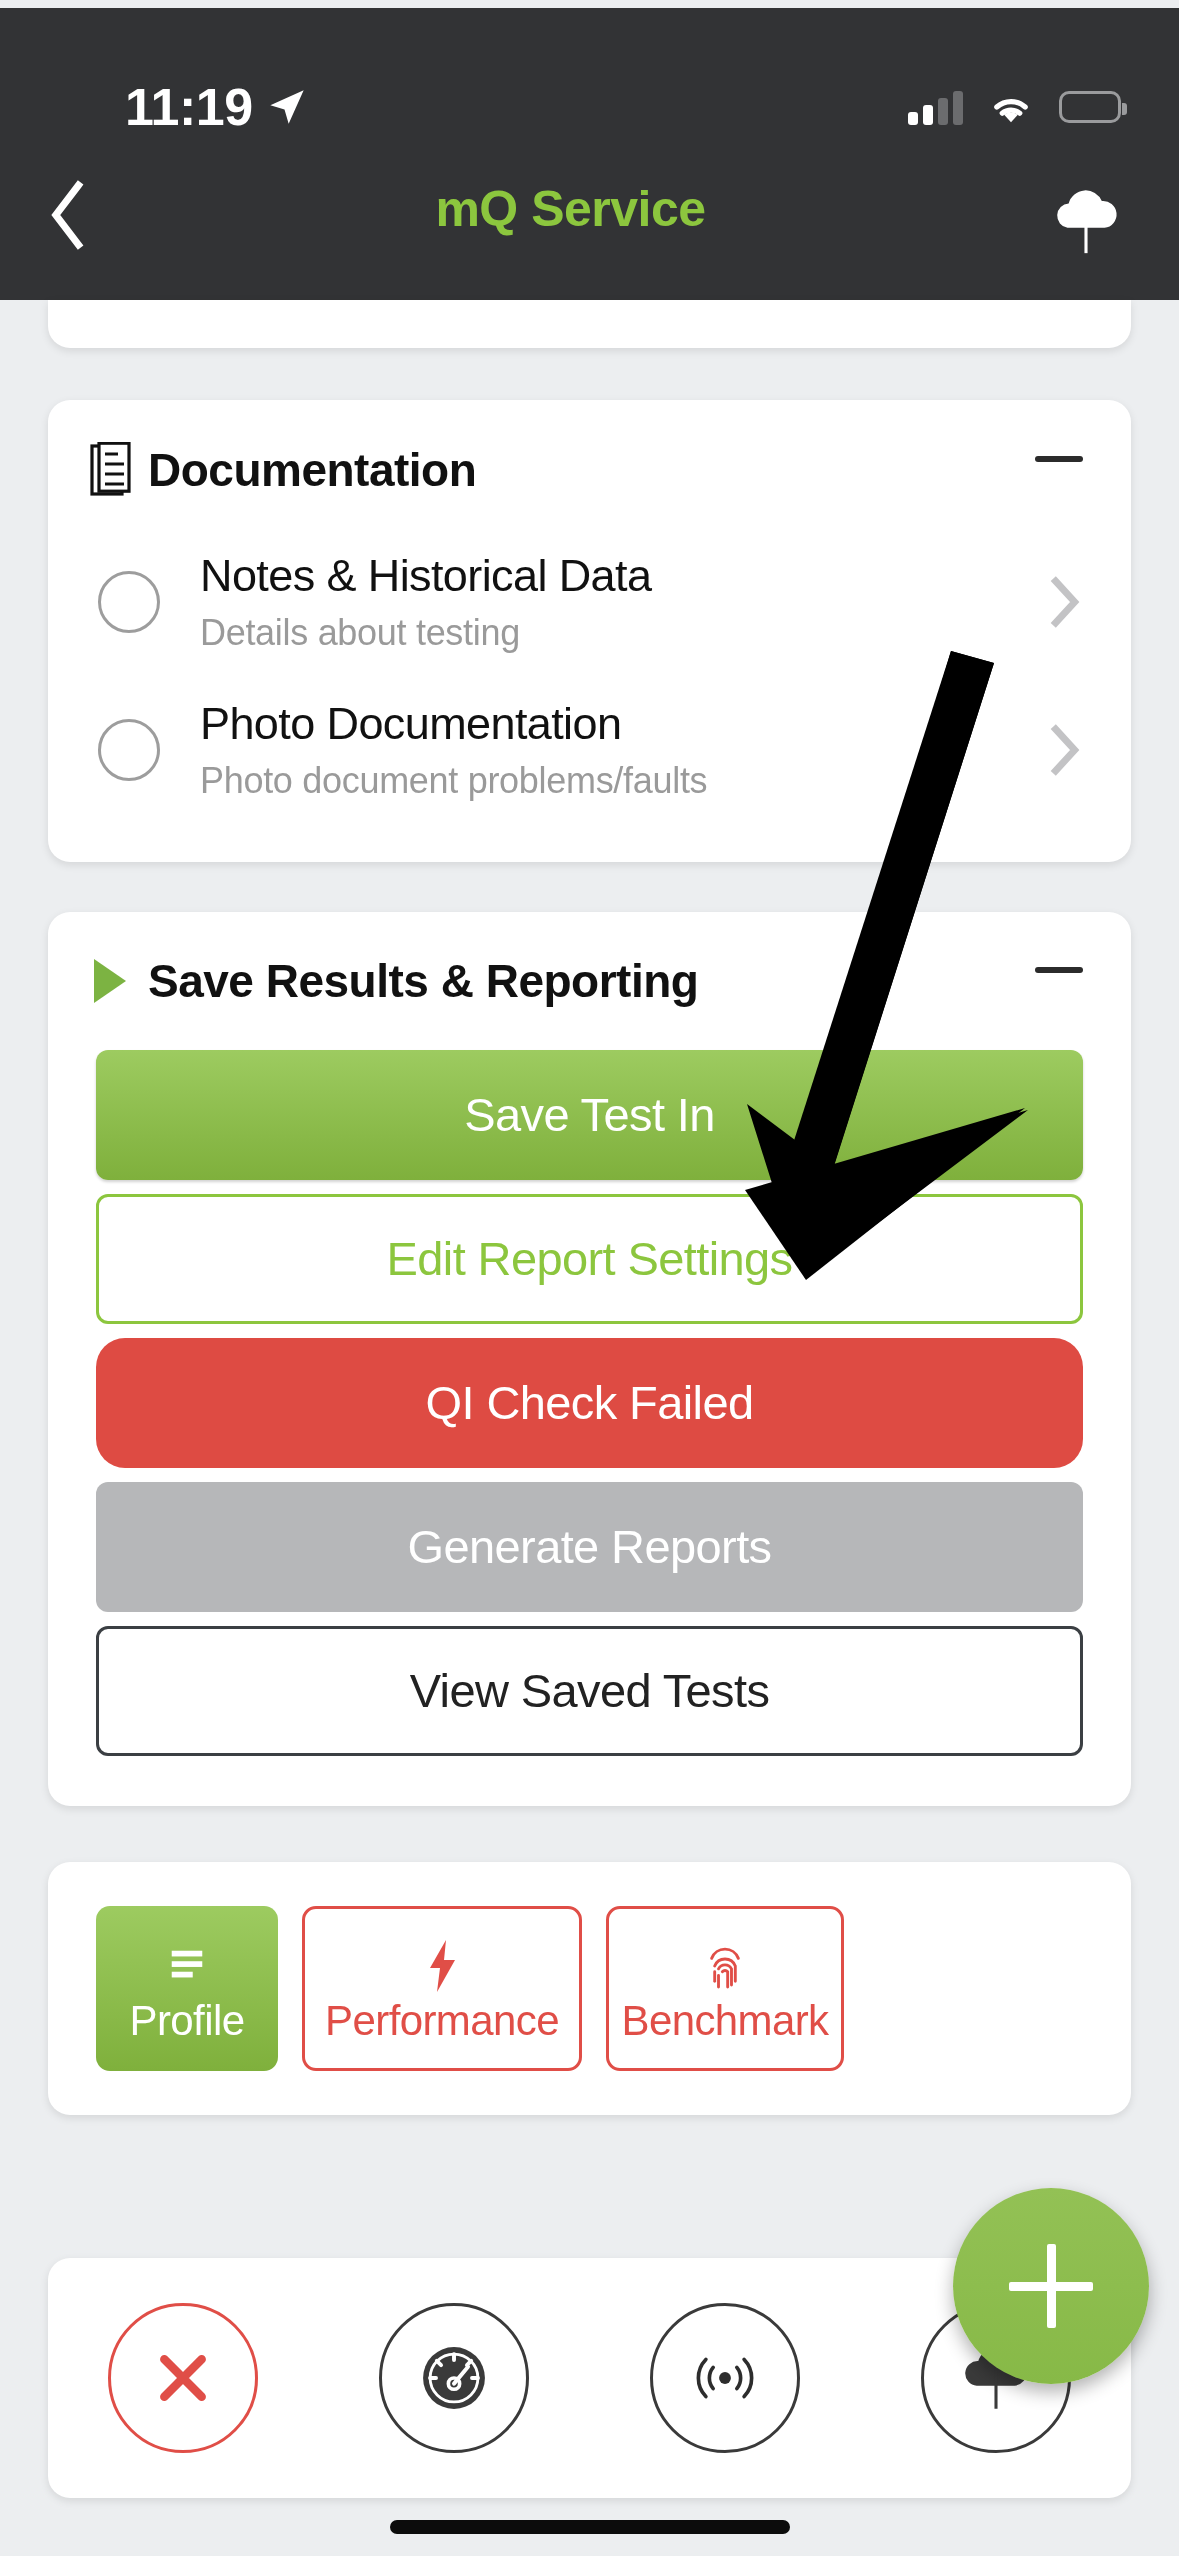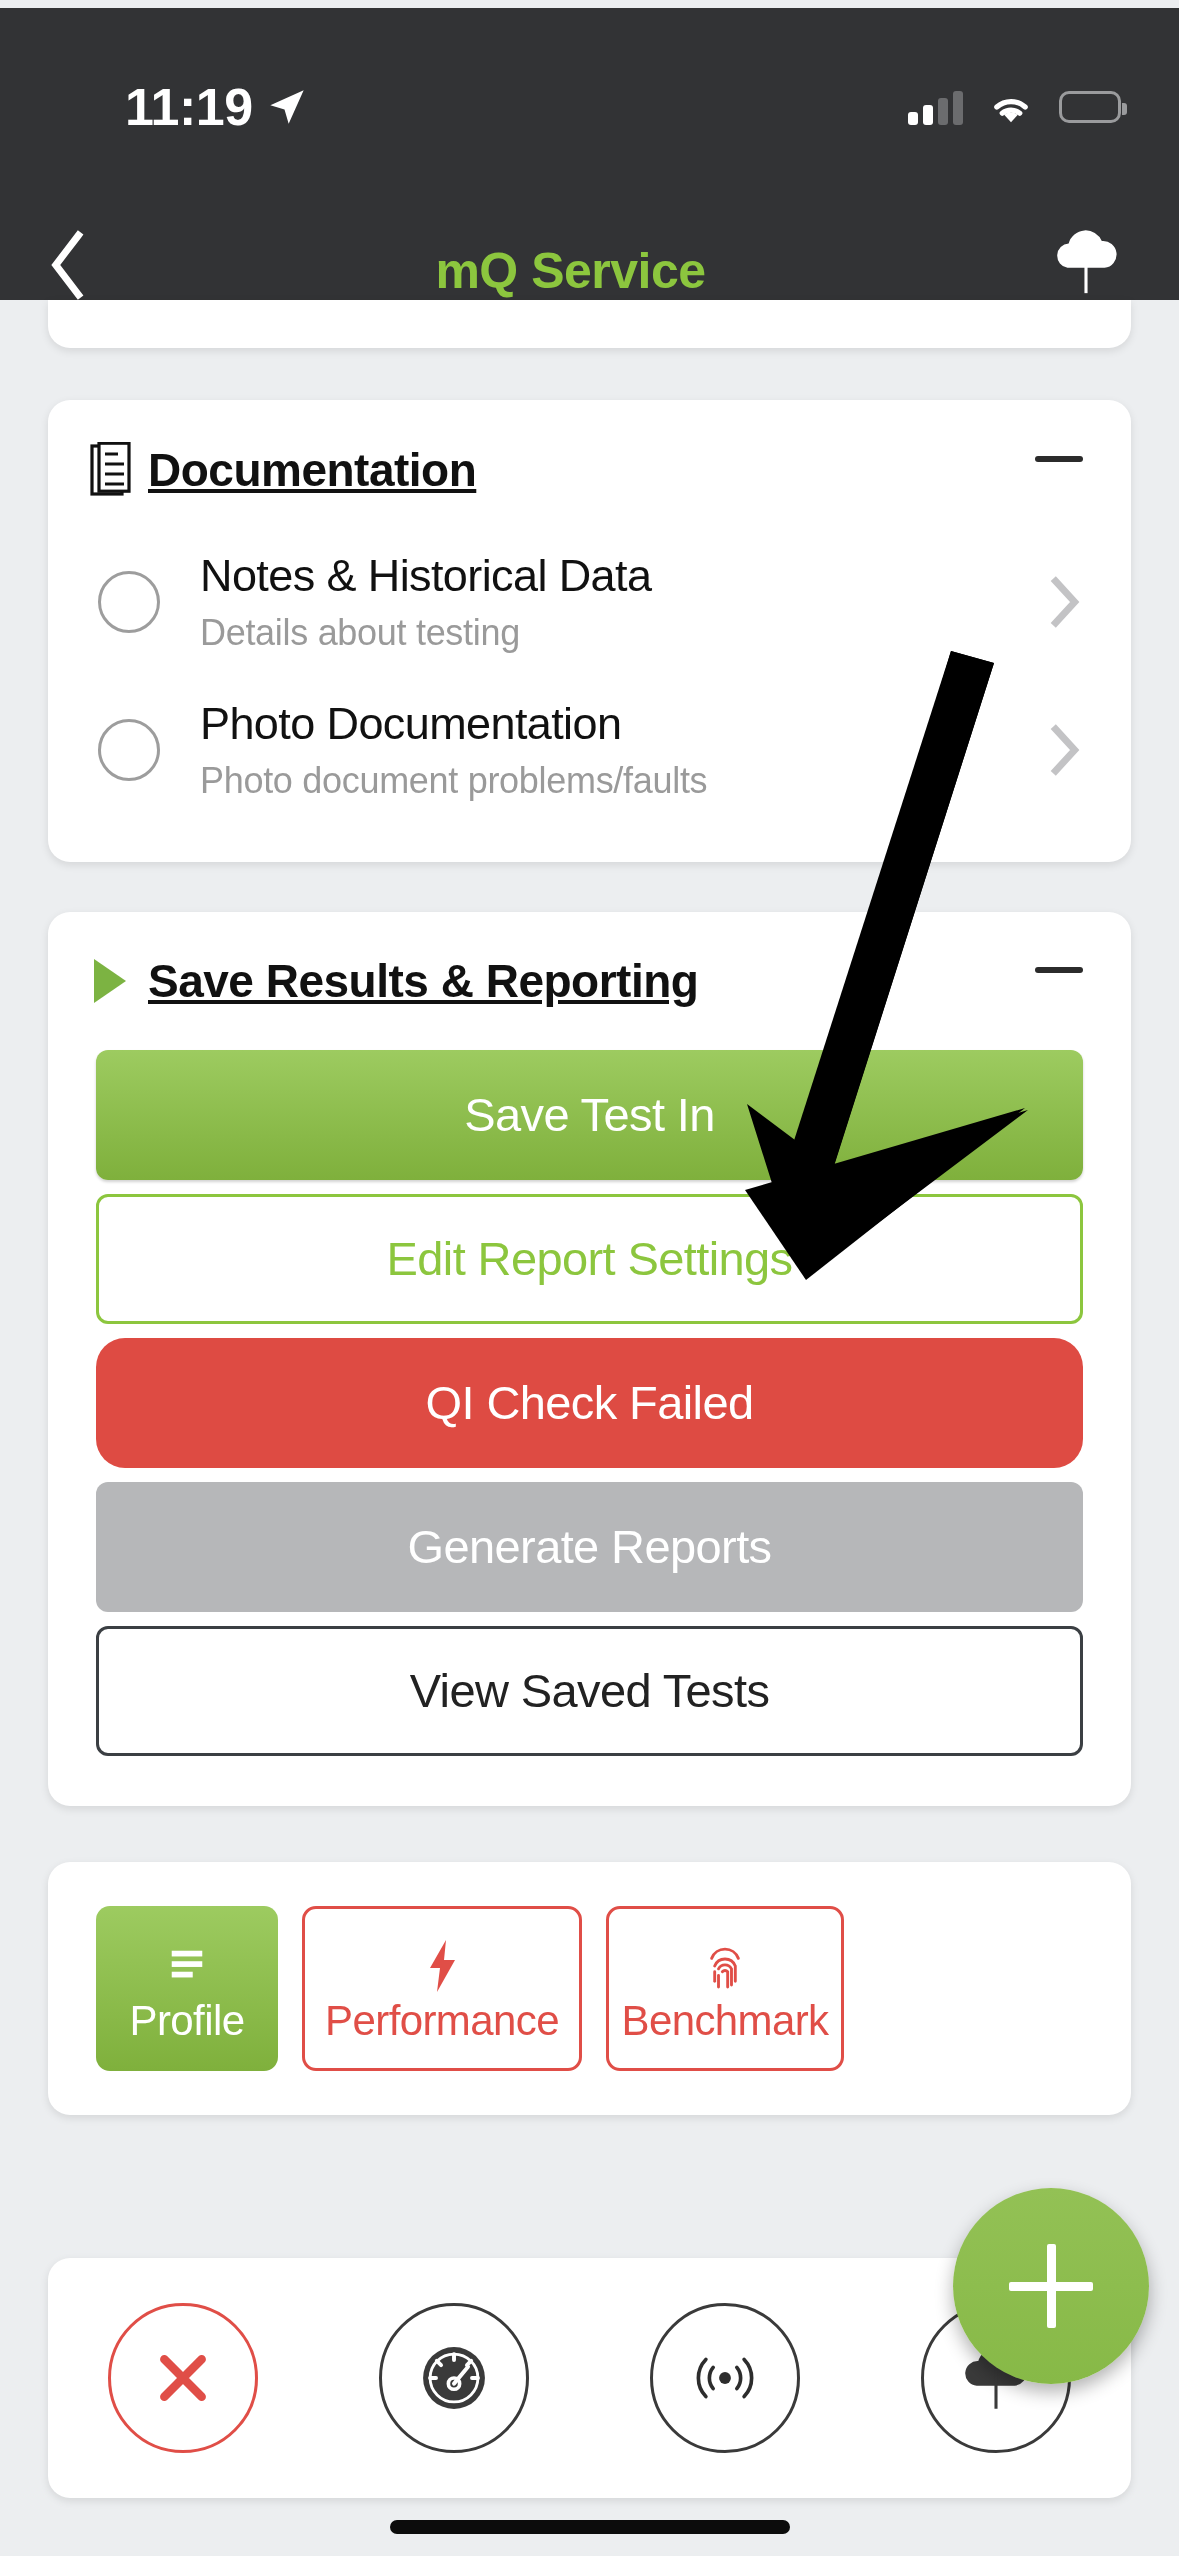--- a/index.html
+++ b/index.html
@@ -31,39 +31,39 @@
   .sig i:nth-child(4){ height:34px; }
   .wifi{ width:48px; height:36px; }
   .batt{ position:relative; width:62px; height:32px; border:3px solid #9a9b9d; border-radius:10px; padding:3px;}
   .batt::after{ content:""; position:absolute; right:-9px; top:9px; width:5px; height:12px;
      background:#9a9b9d; border-radius:0 3px 3px 0;}
   .batt-fill{ height:100%; background:#fff; border-radius:5px; }
 
   
   .navbar{
     position:absolute; top:180px; left:0; width:1179px; height:120px;
-    background:#323335; display:flex; align-items:flex-end; justify-content:space-between;
+    background:#323335; display:flex; align-items:flex-start; justify-content:space-between;
     padding:0 50px 0 38px;
   }
   .nav-back{ width:60px; height:70px; display:flex; align-items:center; justify-content:center; }
   .nav-title{ color:#8cc63e; font-size:50px; font-weight:700; letter-spacing:-0.5px;}
   .nav-cloud{ width:86px; height:80px; display:flex; align-items:center; justify-content:center;}
 
   
   .content{ position:absolute; top:300px; left:0; width:1179px; height:2256px; background:#eceef0;}
 
   .card{
     background:#fff; border-radius:22px; margin:0 48px;
     box-shadow:0 3px 9px rgba(0,0,0,0.10);
   }
   .card-partial{ height:48px; border-radius:0 0 22px 22px; margin-bottom:52px;}
 
   .card-head{ display:flex; align-items:center; padding:42px 42px 20px 42px; position:relative;}
   .ch-icon{ width:58px; display:flex; align-items:center; justify-content:flex-start;}
-  .ch-title{ font-size:46px; font-weight:700; color:#111; letter-spacing:-0.5px; white-space:nowrap;text-decoration:underline;}
+  .ch-title{ font-size:46px; font-weight:700; color:#111; letter-spacing:-0.5px; white-space:nowrap;}
   .ch-collapse{ position:absolute; right:48px; top:50%; transform:translateY(-50%);
     width:48px; height:6px; background:#2b2b2b; border-radius:3px;}
 
   .doc-list{ padding:10px 0 38px 0; }
   .doc-row{ display:flex; align-items:center; padding:22px 48px 22px 50px; position:relative;}
   .doc-radio{ width:62px; height:62px; border:3px solid #9d9d9d; border-radius:50%; flex:0 0 62px; }
   .doc-texts{ margin-left:40px; flex:1; }
   .doc-title{ font-size:45px; color:#111; font-weight:400; letter-spacing:-0.6px; line-height:1.15;}
   .doc-sub{ font-size:36px; color:#9a9a9a; margin-top:10px; letter-spacing:-0.3px;}
   .doc-chev{ width:34px; height:52px; flex:0 0 34px; }

